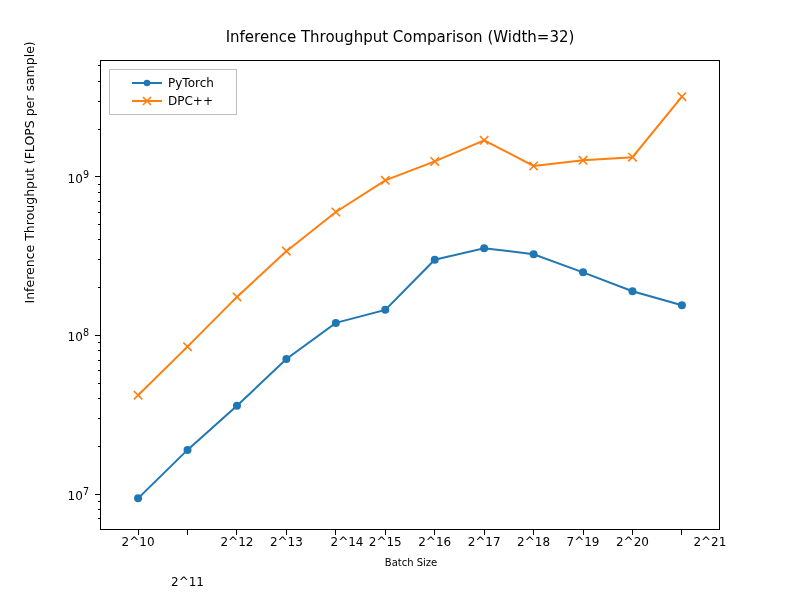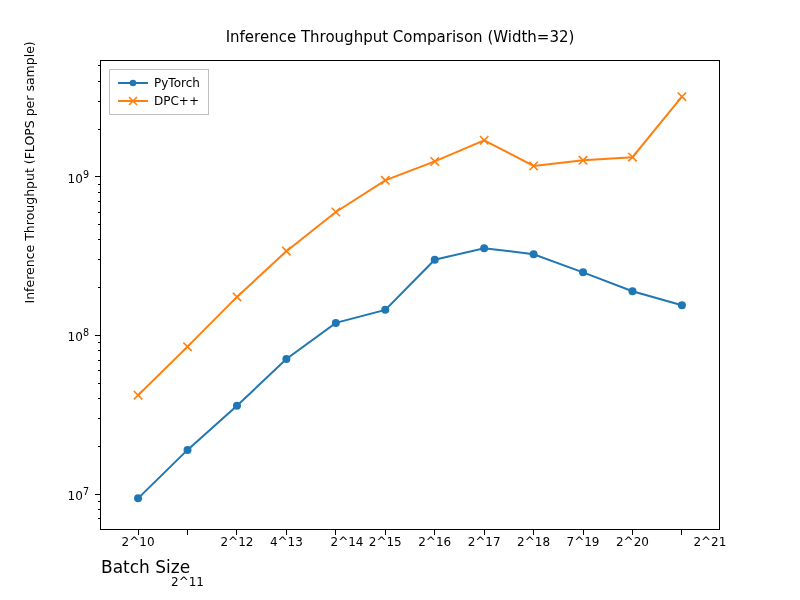--- a/index.html
+++ b/index.html
@@ -46,21 +46,22 @@
     top: 474px;
     font-size: 12px;
     transform: translateX(-50%);
     white-space: nowrap;
   }
   .xlabel {
     position: absolute;
     top: 496px;
     left: 0;
     width: 620px;
-    font-size: 17px;
+    text-align: center;
+    font-size: 10px;
   }
   
   .ytick {
     position: absolute;
     left: -6px;
     width: 6px;
     height: 1px;
     background: #000;
   }
   .yticklabel {
@@ -87,21 +88,21 @@
     height: 468px;
     overflow: visible;
   }
   .legend {
     position: absolute;
     left: 8px;
     top: 8px;
     border: 1px solid #bfbfbf;
     background: #fff;
     font-size: 12px;
-    padding: 4px 8px;
+    padding: 4px 22px;
   }
   .legend-row {
     display: flex;
     align-items: center;
     height: 18px;
   }
   .legend-swatch {
     position: relative;
     width: 30px;
     height: 14px;
@@ -179,21 +180,21 @@
     </div>
 
     <div id="xtick-container">
         <div class="xtick" style="left: 36.58px;"></div>
         <div class="xticklabel" style="left: 37.08px;">2^10</div>
         <div class="xtick" style="left: 86.02px;"></div>
         <div class="xticklabel" style="left: 86.52px; margin-top: 40px;">2^11</div>
         <div class="xtick" style="left: 135.46px;"></div>
         <div class="xticklabel" style="left: 135.96px;">2^12</div>
         <div class="xtick" style="left: 184.9px;"></div>
-        <div class="xticklabel" style="left: 185.4px;">4^13</div>
+        <div class="xticklabel" style="left: 185.4px;">2^13</div>
         <div class="xtick" style="left: 234.34px;"></div>
         <div class="xticklabel" style="left: 246px;">2^14</div>
         <div class="xtick" style="left: 283.78px;"></div>
         <div class="xticklabel" style="left: 284.28px;">2^15</div>
         <div class="xtick" style="left: 333.22px;"></div>
         <div class="xticklabel" style="left: 333.72px;">2^16</div>
         <div class="xtick" style="left: 382.66px;"></div>
         <div class="xticklabel" style="left: 383.16px;">2^17</div>
         <div class="xtick" style="left: 432.1px;"></div>
         <div class="xticklabel" style="left: 432.6px; text-align: center;">2^18</div>

